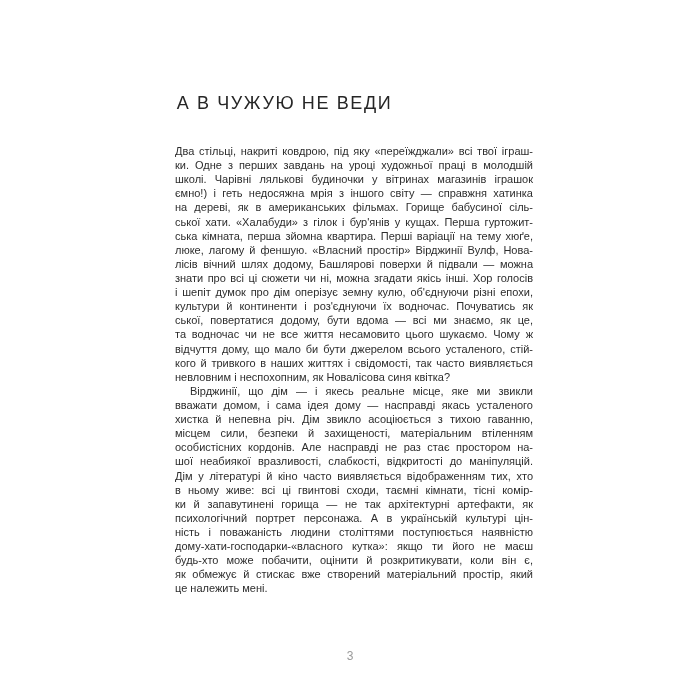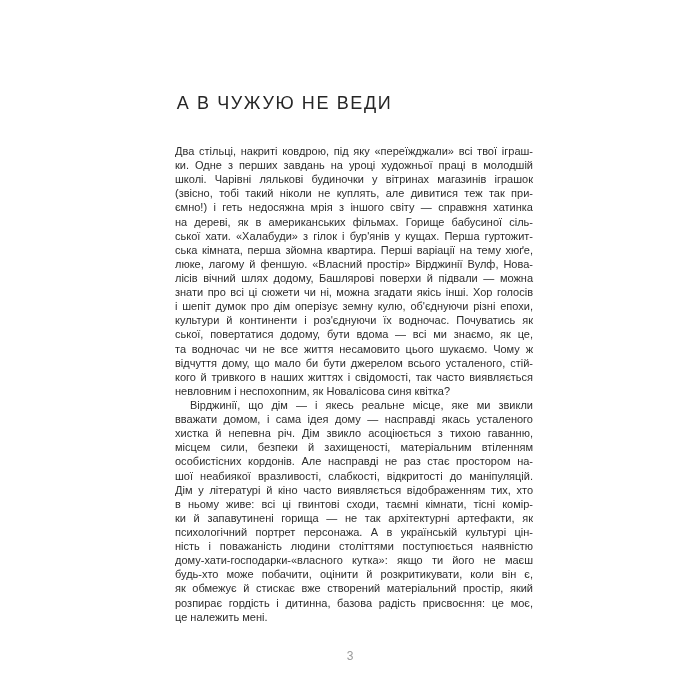--- a/index.html
+++ b/index.html
@@ -70,21 +70,20 @@
 <body>
 
 <div class="page">
   <h1 class="title">А В ЧУЖУЮ НЕ ВЕДИ</h1>
 
   <div class="body-text">
     <div>
       <span class="line">Два стільці, накриті ковдрою, під яку «переїжджали» всі твої іграш-</span>
       <span class="line">ки. Одне з перших завдань на уроці художньої праці в молодшій</span>
       <span class="line">школі. Чарівні лялькові будиночки у вітринах магазинів іграшок</span>
-      <span class="line">(звісно, тобі такий ніколи не куплять, але дивитися теж так при-</span>
       <span class="line">ємно!) і геть недосяжна мрія з іншого світу — справжня хатинка</span>
       <span class="line">на дереві, як в американських фільмах. Горище бабусиної сіль-</span>
       <span class="line">ської хати. «Халабуди» з гілок і бур'янів у кущах. Перша гуртожит-</span>
       <span class="line">ська кімната, перша зйомна квартира. Перші варіації на тему хюґе,</span>
       <span class="line">люке, лагому й феншую. «Власний простір» Вірджинії Вулф, Нова-</span>
       <span class="line">лісів вічний шлях додому, Башлярові поверхи й підвали — можна</span>
       <span class="line">знати про всі ці сюжети чи ні, можна згадати якісь інші. Хор голосів</span>
       <span class="line">і шепіт думок про дім оперізує земну кулю, об'єднуючи різні епохи,</span>
       <span class="line">культури й континенти і роз'єднуючи їх водночас. Почуватись як</span>
       <span class="line">ської, повертатися додому, бути вдома — всі ми знаємо, як це,</span>
@@ -101,19 +100,18 @@
       <span class="line">особистісних кордонів. Але насправді не раз стає простором на-</span>
       <span class="line">шої неабиякої вразливості, слабкості, відкритості до маніпуляцій.</span>
       <span class="line">Дім у літературі й кіно часто виявляється відображенням тих, хто</span>
       <span class="line">в ньому живе: всі ці гвинтові сходи, таємні кімнати, тісні комір-</span>
       <span class="line">ки й запавутинені горища — не так архітектурні артефакти, як</span>
       <span class="line">психологічний портрет персонажа. А в українській культурі цін-</span>
       <span class="line">ність і поважаність людини століттями поступюється наявністю</span>
       <span class="line">дому-хати-господарки-«власного кутка»: якщо ти його не маєш</span>
       <span class="line">будь-хто може побачити, оцінити й розкритикувати, коли він є,</span>
       <span class="line">як обмежує й стискає вже створений матеріальний простір, який</span>
-      <span class="line">розпирає гордість і дитинна, базова радість присвоєння: це моє,</span>
       <span class="line last">це належить мені.</span>
     </div>
   </div>
 
   <div class="page-number">3</div>
 </div>
 
 </body></html>

